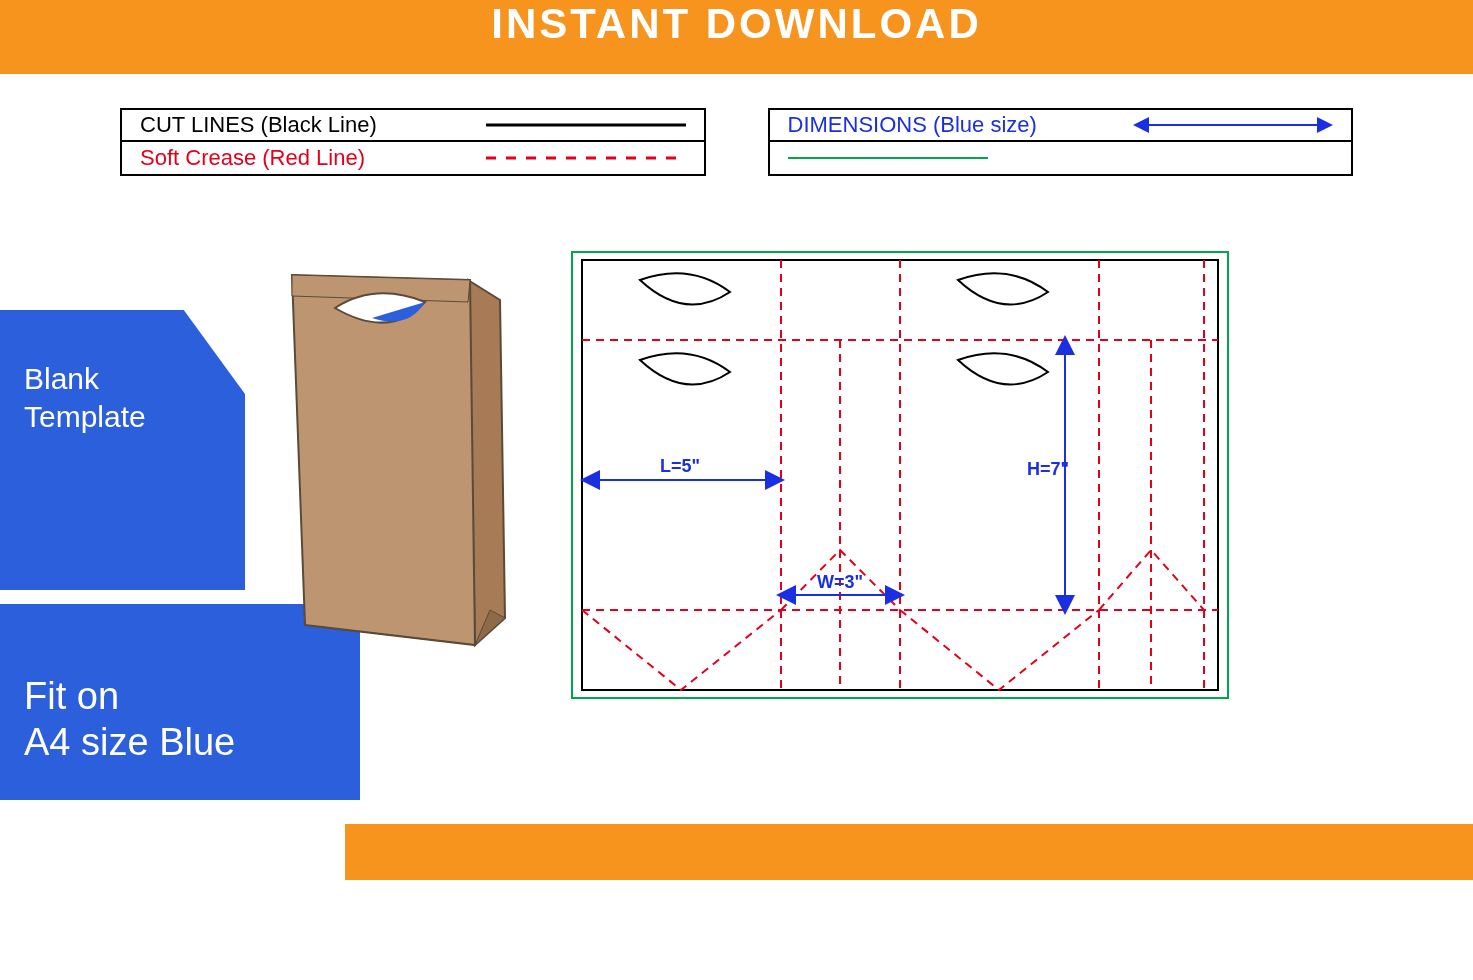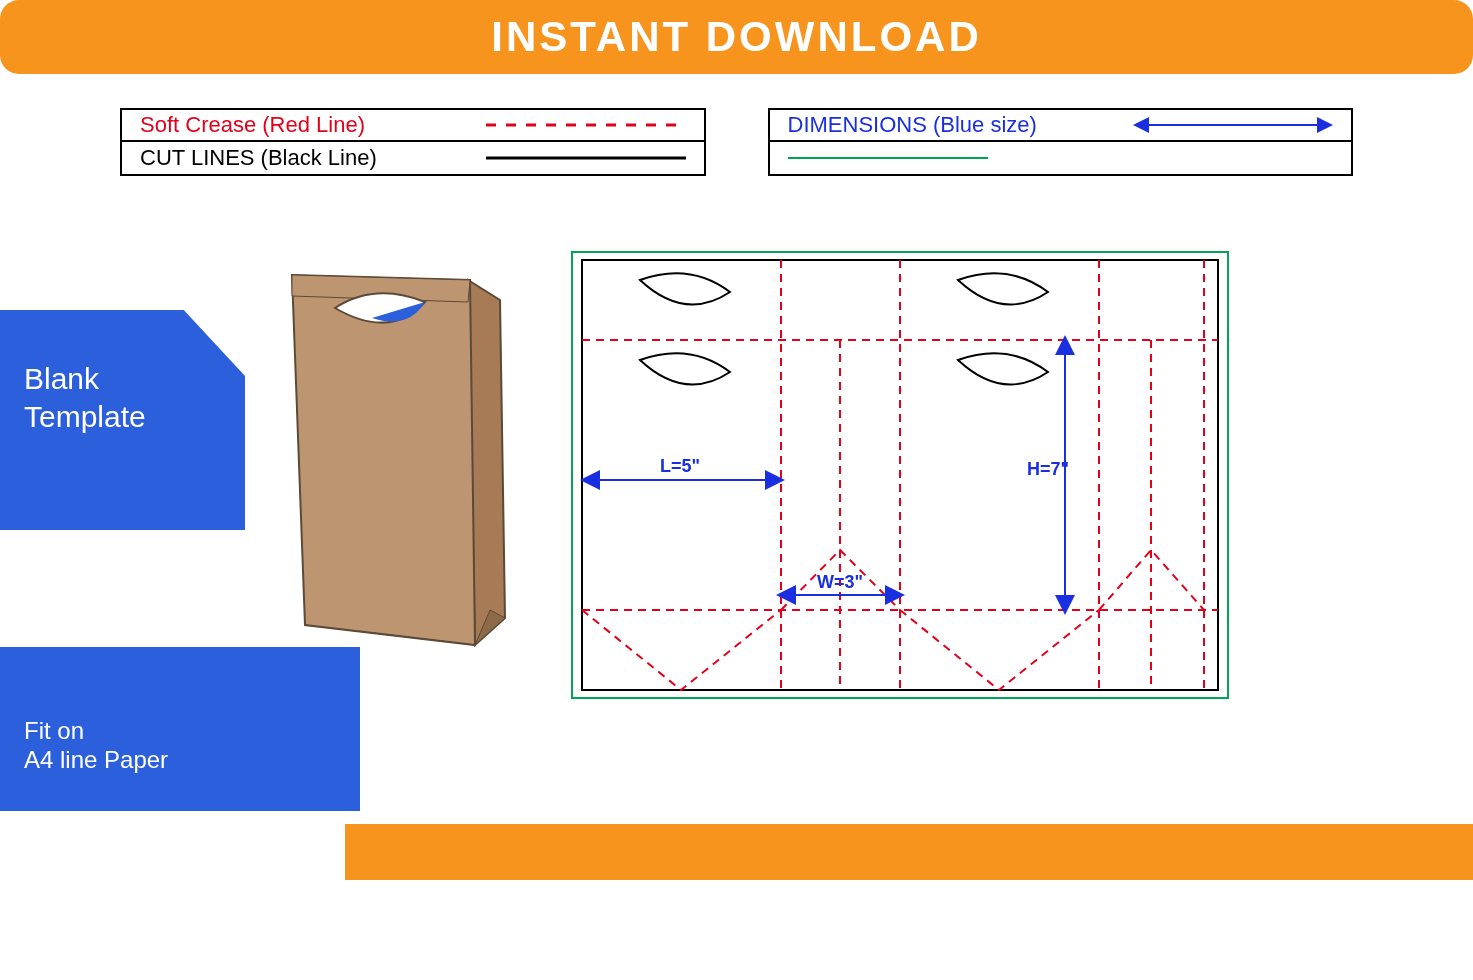--- a/index.html
+++ b/index.html
@@ -8,23 +8,22 @@
     height: 980px;
     font-family: Arial, Helvetica, sans-serif;
     background: #fff;
     position: relative;
     overflow: hidden;
   }
   .top-banner {
     background: #f7941e;
     height: 74px;
     display: flex;
-    align-items: center;
+    align-items: flex-start;
     justify-content: center;
-    border-radius: 19px;
   }
   .top-banner-text {
     color: #fff;
     font-size: 42px;
     font-weight: 700;
     letter-spacing: 3px;
   }
   .legend-area {
     display: flex;
     gap: 62px;
@@ -52,38 +51,38 @@
     height: 18px;
     display: flex;
     align-items: center;
     justify-content: center;
   }
   .badge-template {
     position: absolute;
     left: 0;
     top: 310px;
     width: 245px;
-    height: 220px;
+    height: 280px;
     background: #2c5fdb;
     color: #fff;
     font-size: 30px;
     font-weight: 500;
     line-height: 1.25;
     padding: 50px 24px 0 24px;
     clip-path: polygon(0 0, 75% 0, 100% 30%, 100% 100%, 0 100%);
   }
   .badge-bottom {
     position: absolute;
     left: 0;
-    top: 647px;
+    top: 604px;
     width: 360px;
-    height: 164px;
+    height: 196px;
     background: #2c5fdb;
     color: #fff;
-    font-size: 24px;
+    font-size: 38px;
     font-weight: 500;
     line-height: 1.2;
     padding: 70px 24px 20px 24px;
   }
   .bottom-bar {
     position: absolute;
     left: 345px;
     right: 0;
     bottom: 100px;
     height: 56px;
@@ -107,32 +106,32 @@
 </head>
 <body>
 
 <div class="top-banner">
   <div class="top-banner-text">INSTANT DOWNLOAD</div>
 </div>
 
 <div class="legend-area">
   <div class="legend-panel">
     <div class="legend-row">
+      <span class="legend-label" style="color:#000">CUT LINES (Black Line)</span>
+      <span class="legend-swatch">
+        <svg width="200" height="4">
+            <line x1="0" y1="2" x2="200" y2="2" stroke="#000" stroke-width="3"></line>
+          </svg>
+      </span>
+    </div>
+    <div class="legend-row">
       <span class="legend-label" style="color:#e2001a">Soft Crease (Red Line)</span>
       <span class="legend-swatch">
         <svg width="200" height="4">
             <line x1="0" y1="2" x2="200" y2="2" stroke="#e2001a" stroke-width="3" stroke-dasharray="10 10"></line>
-          </svg>
-      </span>
-    </div>
-    <div class="legend-row">
-      <span class="legend-label" style="color:#000">CUT LINES (Black Line)</span>
-      <span class="legend-swatch">
-        <svg width="200" height="4">
-            <line x1="0" y1="2" x2="200" y2="2" stroke="#000" stroke-width="3"></line>
           </svg>
       </span>
     </div>
   </div>
   <div class="legend-panel">
     <div class="legend-row">
       <span class="legend-label" style="color:#1a2fe0">DIMENSIONS (Blue size)</span>
       <span class="legend-swatch">
         <svg width="200" height="16">
           <defs>
@@ -161,21 +160,21 @@
   <div>Blank</div>
   <div>Template</div>
 </div>
 
 <div class="badge-bottom">
   <svg style="position:absolute;left:0;top:0;width:100%;height:100%;z-index:-1" viewBox="0 0 360 190" preserveAspectRatio="none">
     <path d="M0,0 L360,190 L0,190 Z" fill="#2c5fdb"></path>
     <path d="M0,0 Q60,55 140,55 Q280,48 360,120 L360,190 L0,190 Z" fill="#2c5fdb"></path>
   </svg>
   <div>Fit on</div>
-  <div>A4 line Paper</div>
+  <div>A4 size Blue</div>
 </div>
 
 <div class="bottom-bar"></div>
 
 <div class="bag-3d">
   <svg width="240" height="400" viewBox="0 0 240 400">
 
     <polygon points="188,30 220,50 225,368 195,395" fill="#a67b55" stroke="#5b4a38" stroke-width="2"></polygon>
 
     <polygon points="12,25 190,30 195,395 25,375" fill="#be9571" stroke="#5b4a38" stroke-width="2"></polygon>

